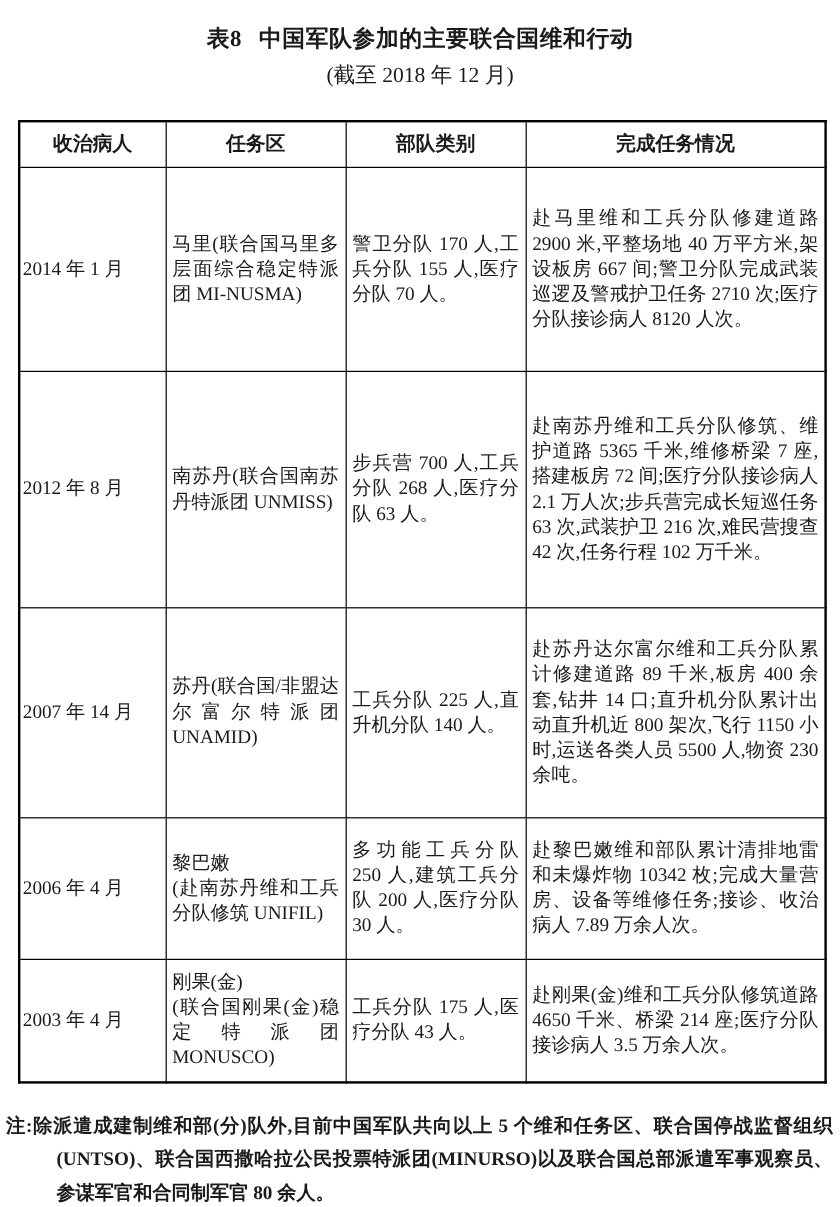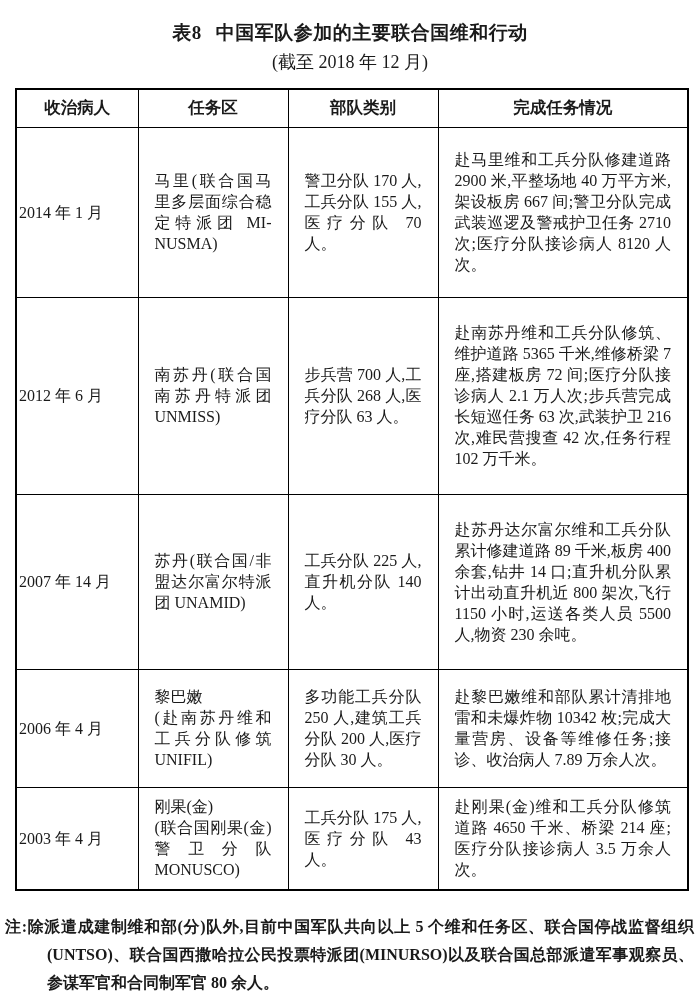--- a/index.html
+++ b/index.html
@@ -6,21 +6,21 @@
   html, body {
     width: 700px; height: 1006px;
     background: #ffffff;
     color: #1a1a1a;
     font-family: "Liberation Serif", "DejaVu Serif", serif;
     overflow: hidden;
   }
   .page { width: 700px; height: 1006px; padding-top: 18px; }
 
   
-  .title-block { text-align: center; margin-bottom: 12px; }
+  .title-block { text-align: center; margin-bottom: 24px; }
   .title-line1 {
     font-size: 19px; font-weight: bold; line-height: 30px;
     letter-spacing: 0.5px;
   }
   .title-line1 .title-prefix { margin-right: 14px; }
   .title-line2 { font-size: 18px; font-weight: normal; line-height: 28px; }
 
   
   table.peacekeeping {
     margin-left: 15px;
@@ -38,21 +38,21 @@
     border: 1px solid #000;
     vertical-align: middle;
     font-size: 16px;
   }
   thead th {
     height: 38px;
     font-weight: bold;
     text-align: center;
     font-size: 16.5px;
   }
-  td { padding: 4px 16px; line-height: 21px; }
+  td { padding: 4px 5px; line-height: 21px; }
   td.cell-time { text-align: left; padding: 4px 2px; }
   td.cell-area, td.cell-troop, td.cell-done {
     text-align: justify;
     text-justify: inter-character;
     white-space: pre-line;
   }
   tbody tr.r1 { height: 170px; }
   tbody tr.r2 { height: 197px; }
   tbody tr.r3 { height: 175px; }
   tbody tr.r4 { height: 118px; }
@@ -98,42 +98,42 @@
       </tr>
     </thead>
     <tbody>
       <tr class="r1">
         <td class="cell-time">2014 年 1 月</td>
         <td class="cell-area">马里(联合国马里多层面综合稳定特派团 MI-NUSMA)</td>
         <td class="cell-troop">警卫分队 170 人,工兵分队 155 人,医疗分队 70 人。</td>
         <td class="cell-done">赴马里维和工兵分队修建道路 2900 米,平整场地 40 万平方米,架设板房 667 间;警卫分队完成武装巡逻及警戒护卫任务 2710 次;医疗分队接诊病人 8120 人次。</td>
       </tr>
       <tr class="r2">
-        <td class="cell-time">2012 年 6 月</td>
+        <td class="cell-time">2012 年 8 月</td>
         <td class="cell-area">南苏丹(联合国南苏丹特派团 UNMISS)</td>
         <td class="cell-troop">步兵营 700 人,工兵分队 268 人,医疗分队 63 人。</td>
         <td class="cell-done">赴南苏丹维和工兵分队修筑、维护道路 5365 千米,维修桥梁 7 座,搭建板房 72 间;医疗分队接诊病人 2.1 万人次;步兵营完成长短巡任务 63 次,武装护卫 216 次,难民营搜查 42 次,任务行程 102 万千米。</td>
       </tr>
       <tr class="r3">
         <td class="cell-time">2007 年 14 月</td>
         <td class="cell-area">苏丹(联合国/非盟达尔富尔特派团 UNAMID)</td>
         <td class="cell-troop">工兵分队 225 人,直升机分队 140 人。</td>
         <td class="cell-done">赴苏丹达尔富尔维和工兵分队累计修建道路 89 千米,板房 400 余套,钻井 14 口;直升机分队累计出动直升机近 800 架次,飞行 1150 小时,运送各类人员 5500 人,物资 230 余吨。</td>
       </tr>
       <tr class="r4">
         <td class="cell-time">2006 年 4 月</td>
         <td class="cell-area">黎巴嫩
 (赴南苏丹维和工兵分队修筑 UNIFIL)</td>
         <td class="cell-troop">多功能工兵分队 250 人,建筑工兵分队 200 人,医疗分队 30 人。</td>
         <td class="cell-done">赴黎巴嫩维和部队累计清排地雷和未爆炸物 10342 枚;完成大量营房、设备等维修任务;接诊、收治病人 7.89 万余人次。</td>
       </tr>
       <tr class="r5">
         <td class="cell-time">2003 年 4 月</td>
         <td class="cell-area">刚果(金)
-(联合国刚果(金)警卫分队 MONUSCO)</td>
+(联合国刚果(金)稳定特派团 MONUSCO)</td>
         <td class="cell-troop">工兵分队 175 人,医疗分队 43 人。</td>
         <td class="cell-done">赴刚果(金)维和工兵分队修筑道路 4650 千米、桥梁 214 座;医疗分队接诊病人 3.5 万余人次。</td>
       </tr>
     </tbody>
   </table>
 
   <p class="note"><span>注:</span><span>除派遣成建制维和部(分)队外,目前中国军队共向以上 5 个维和任务区、联合国停战监督组织(UNTSO)、联合国西撒哈拉公民投票特派团(MINURSO)以及联合国总部派遣军事观察员、参谋军官和合同制军官 80 余人。</span></p>
 
 </div>
 

